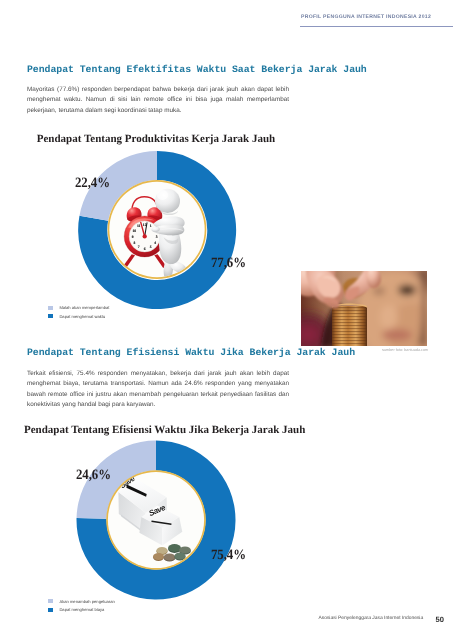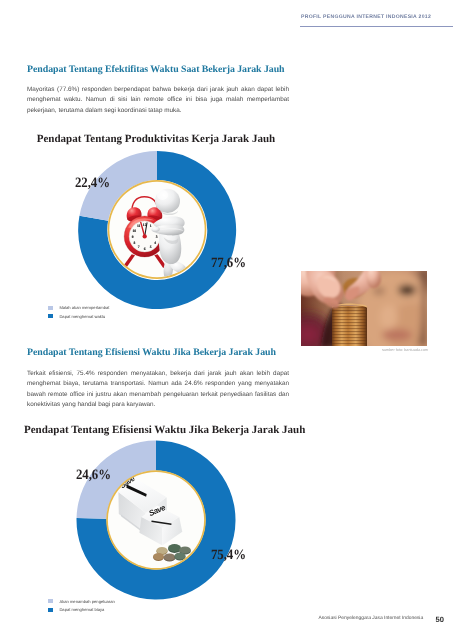--- a/index.html
+++ b/index.html
@@ -9,21 +9,21 @@
   svg{opacity:0.999;}
   .page{position:absolute;left:0;top:0;width:453px;height:640px;}
 
   
   .runhead{position:absolute;left:301px;top:14px;
     font-family:"Liberation Sans",sans-serif;font-size:5.1px;letter-spacing:0.3px;
     color:#6f7da0;font-weight:700;white-space:nowrap;}
   .runrule{position:absolute;left:300px;top:25.6px;width:153px;height:1.6px;background:#8d97bf;}
 
   
-  .sec-head{position:absolute;left:27px;font-family:Liberation Serif, serif;font-weight:700;
+  .sec-head{position:absolute;left:27px;font-family:Liberation Mono, monospace;font-weight:700;
     font-size:9.85px;color:#2079a0;letter-spacing:-0.05px;white-space:nowrap;}
   .sec-body{position:absolute;left:27px;width:262px;font-family:"Liberation Sans",sans-serif;
     font-size:6.35px;line-height:10.25px;color:#4a4a4a;text-align:justify;}
 
   
   .chart-title{position:absolute;font-family:"Liberation Serif",serif;font-weight:700;font-size:11px;
     color:#231f20;text-align:center;white-space:nowrap;}
   .donut{position:absolute;}
   .pct{position:absolute;font-family:"Liberation Serif",serif;font-weight:700;font-size:14.3px;
     color:#231f20;white-space:nowrap;letter-spacing:-0.1px;transform:scaleX(0.9);transform-origin:left bottom;}

